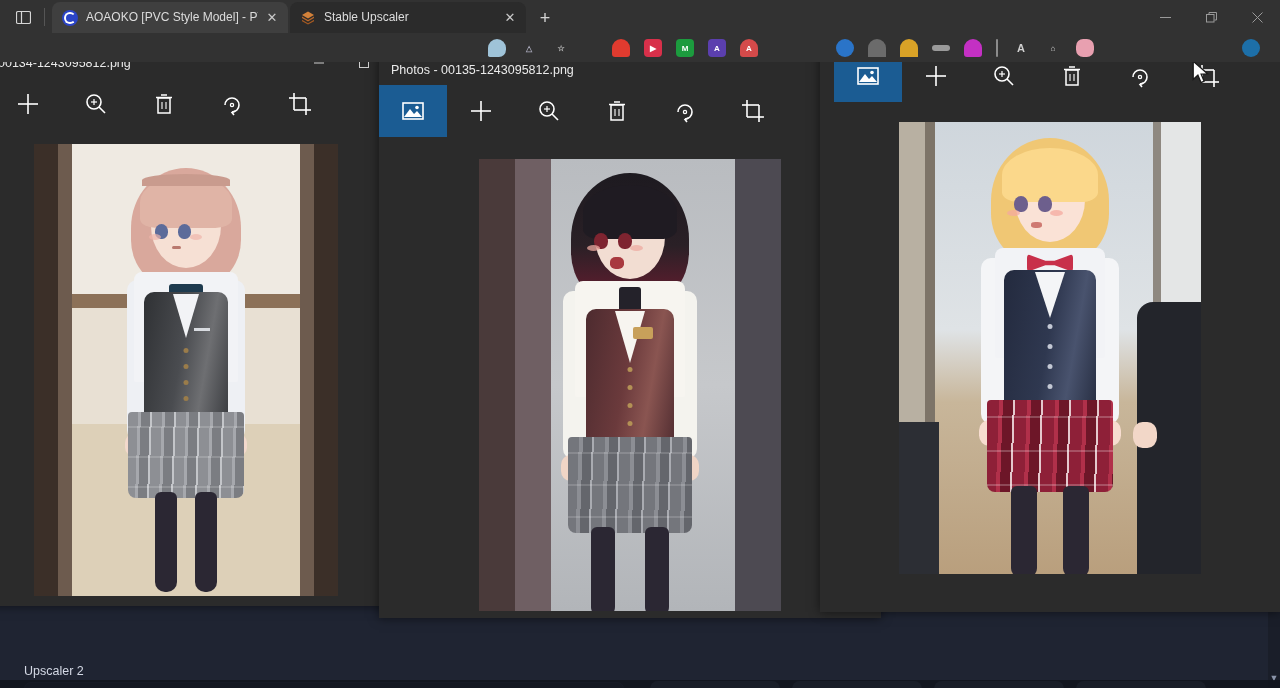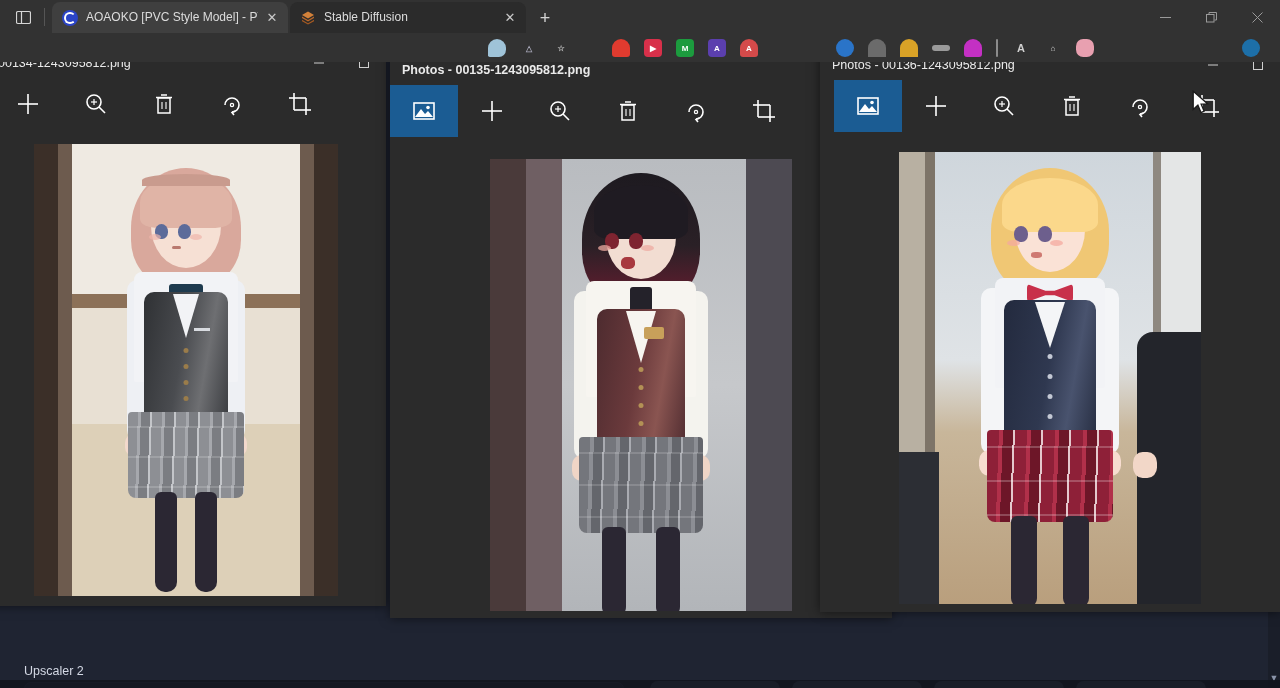--- a/index.html
+++ b/index.html
@@ -320,21 +320,21 @@
             <div style="position:absolute;left:50%;transform:translateX(-50%);top:250px;width:116px;height:86px;background:repeating-linear-gradient(180deg,transparent 0 14px,rgba(255,255,255,.16) 14px 16px,transparent 16px 30px);"></div>
 
             <div class="leg" style="left:44px;top:330px;width:22px;height:100px;"></div>
             <div class="leg" style="right:44px;top:330px;width:22px;height:100px;"></div>
           </div>
         </div>
       </div>
     </div>
   </div>
 
-  <div class="photos" style="left:390px; top:55px; width:502px; height:563px;font-weight:bold;">
+  <div class="photos" style="left:379px; top:55px; width:502px; height:563px;">
     <div class="ph-titlebar">
       <div class="ph-title">Photos - 00135-1243095812.png</div>
       <div class="ph-wctrls">
         <div class="ph-wbtn">
           <svg viewBox="0 0 10 10">
               <line x1="0" y1="5" x2="10" y2="5" stroke="currentColor" stroke-width="1"></line>
             </svg>
         </div>
       </div>
     </div>
@@ -419,35 +419,20 @@
             <div style="position:absolute;left:50%;transform:translateX(-50%);top:268px;width:124px;height:96px;background:repeating-linear-gradient(180deg,transparent 0 15px,rgba(255,255,255,.15) 15px 17px,transparent 17px 32px);"></div>
             <div class="leg" style="left:46px;top:358px;width:24px;height:90px;"></div>
             <div class="leg" style="right:46px;top:358px;width:24px;height:90px;"></div>
           </div>
         </div>
       </div>
     </div>
   </div>
 
   <div class="photos" style="left:820px; top:50px; width:460px; height:562px;">
-    <div class="ph-titlebar">
-      <div class="ph-title">Photos - 00136-1243095812.png</div>
-      <div class="ph-wctrls">
-        <div class="ph-wbtn">
-          <svg viewBox="0 0 10 10">
-              <line x1="0" y1="5" x2="10" y2="5" stroke="currentColor" stroke-width="1"></line>
-            </svg>
-        </div>
-        <div class="ph-wbtn">
-          <svg viewBox="0 0 10 10">
-              <rect x="0.5" y="0.5" width="9" height="9" fill="none" stroke="currentColor" stroke-width="1"></rect>
-            </svg>
-        </div>
-      </div>
-    </div>
 
     <div class="ph-toolbar" style="padding-left:14px;">
       <div class="ph-tb-item sel">
         <svg viewBox="0 0 26 26">
             <rect x="3" y="5" width="20" height="16" fill="none" stroke="currentColor" stroke-width="1.6"></rect>
             <path d="M4 19 L10 11 L14 16 L17 13 L22 19 Z" fill="currentColor"></path>
             <circle cx="17" cy="9.5" r="1.8" fill="currentColor"></circle>
           </svg>
       </div>
       <div class="ph-tb-item">
@@ -583,21 +568,21 @@
       </div>
 
       <div class="tab inactive" style="left:290px; width:236px;">
         <span class="tab-fav sd">
           <svg viewBox="0 0 16 16">
             <polygon points="8,1.6 14,5 8,8.4 2,5" fill="#d2813a"></polygon>
             <polygon points="2,6.6 8,10 14,6.6 14,8 8,11.4 2,8" fill="#b9682a"></polygon>
             <polygon points="2,9.8 8,13.2 14,9.8 14,11.2 8,14.6 2,11.2" fill="#a65a22"></polygon>
           </svg>
         </span>
-        <span class="tab-title">Stable Diffusion</span>
+        <span class="tab-title">Stable Upscaler</span>
         <span class="tab-close">✕</span>
       </div>
 
       <div class="tab-new" style="left:532px;">+</div>
 
       <div class="win-ctrls">
         <div class="win-btn">
           <svg viewBox="0 0 11 11">
               <line x1="0" y1="5.5" x2="11" y2="5.5" stroke="currentColor" stroke-width="1"></line>
             </svg>

